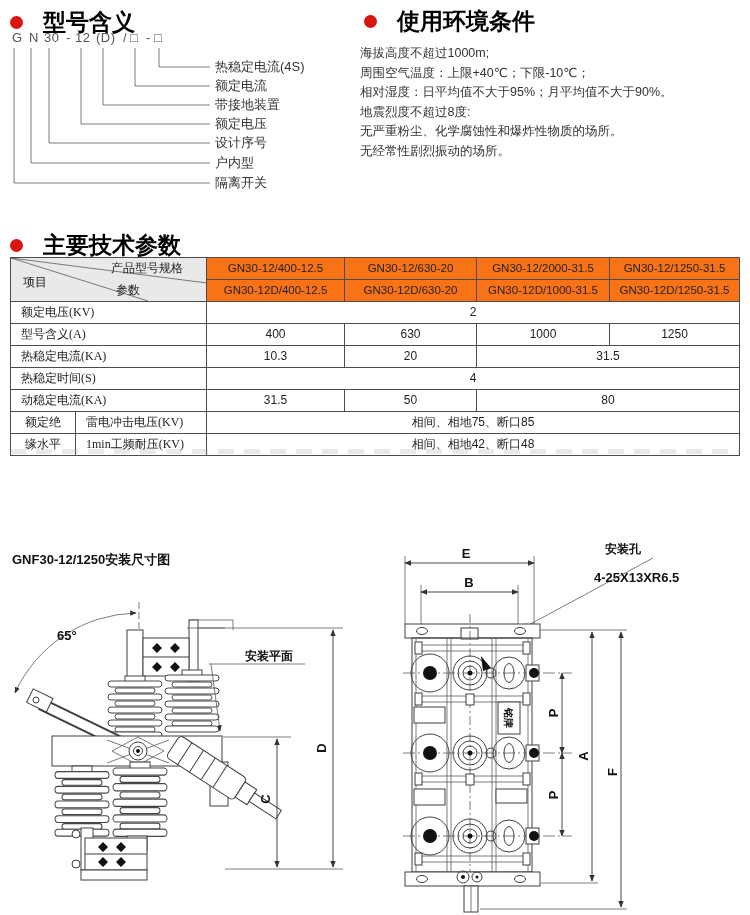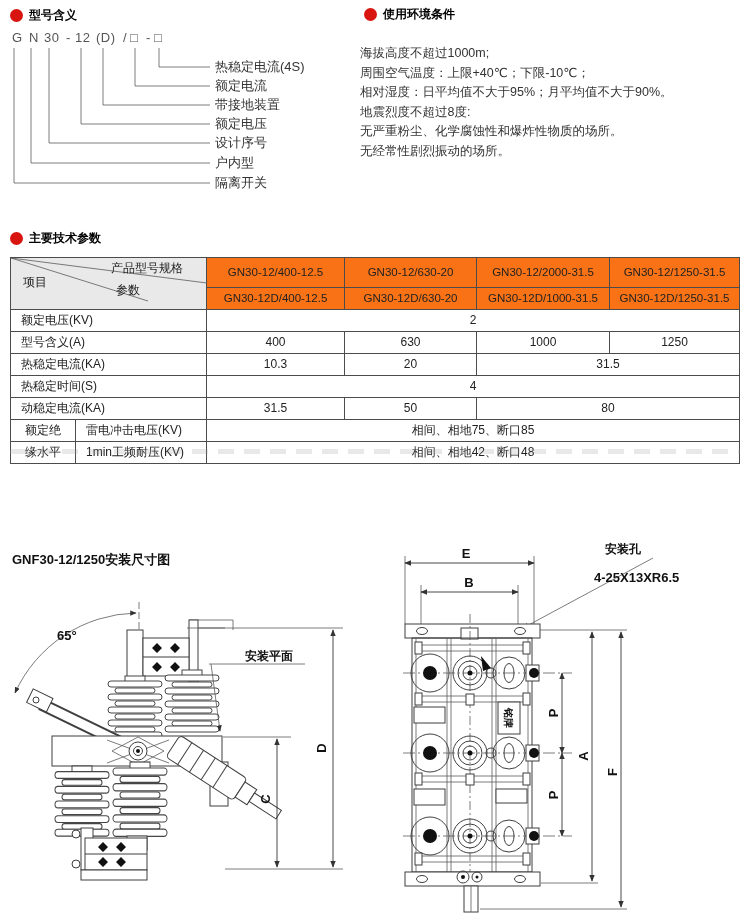--- a/index.html
+++ b/index.html
@@ -1,28 +1,28 @@
 <!DOCTYPE html>
 <html><head>
 <meta charset="utf-8">
 <style>
   html,body{margin:0;padding:0;background:#fff;}
   #page{position:relative;width:750px;height:915px;background:#fff;overflow:hidden;
         font-family:"Liberation Sans","DejaVu Sans",sans-serif;color:#222;}
-  .sec-title{position:absolute;display:flex;align-items:center;gap:6px;
-             font-weight:bold;font-size:12px;color:#000;white-space:nowrap;}
+  .sec-title{position:absolute;display:flex;align-items:center;gap:20px;
+             font-weight:bold;font-size:23px;color:#000;white-space:nowrap;}
   .dot{width:13px;height:13px;border-radius:50%;background:#d9150f;flex:0 0 auto;}
   .envlines{position:absolute;left:360px;top:44px;width:385px;font-size:12.5px;
             line-height:19.5px;color:#333;}
   .subtitle{position:absolute;font-weight:bold;font-size:13px;color:#111;white-space:nowrap;}
   
   .ptable{position:absolute;left:10px;top:257px;border-collapse:collapse;table-layout:fixed;width:729px;}
   .ptable td{border:1px solid #4c4c4c;font-size:12px;color:#222;text-align:center;
              padding:0;height:21px;line-height:1.05;white-space:nowrap;overflow:hidden;}
-  .ptable td.lab{text-align:left;padding-left:10px;}
+  .ptable td.lab{text-align:left;padding-left:10px;font-family:Liberation Serif, serif;}
   .ptable td.hd{background:#f97316;font-size:11.5px;}
   .corner{position:relative;background:#e9e9e9;}
   .corner span{position:absolute;font-size:12px;color:#222;}
   .watermark{position:absolute;left:10px;top:449px;width:730px;height:5px;opacity:.22;
      background:repeating-linear-gradient(90deg,#999 0 16px,transparent 16px 26px);}
   
   svg{position:absolute;overflow:visible;}
   .s{stroke:#3f3f3f;fill:none;stroke-width:1;}
   .wh{stroke:#3f3f3f;fill:#fff;stroke-width:1;}
   .thin{stroke:#5a5a5a;fill:none;stroke-width:0.8;}
@@ -98,21 +98,21 @@
   <table class="ptable">
     <colgroup>
       <col style="width:65px">
         <col style="width:131px">
         <col style="width:138px">
       <col style="width:132px">
         <col style="width:133px">
         <col style="width:130px">
     </colgroup>
     <tbody>
-        <tr style="height:30px">
+        <tr style="height:22px">
       <td class="corner" rowspan="2" colspan="2">
         <svg width="196" height="43" style="left:0;top:0" viewBox="0 0 196 43">
           <line class="thin" x1="0" y1="0" x2="196" y2="25"></line>
           <line class="thin" x1="0" y1="0" x2="137" y2="43"></line>
         </svg>
         <span style="left:100px;top:4px">产品型号规格</span>
         <span style="left:12px;top:18px">项目</span>
         <span style="left:105px;top:26px">参数</span>
       </td>
       <td class="hd">GN30-12/400-12.5</td>

